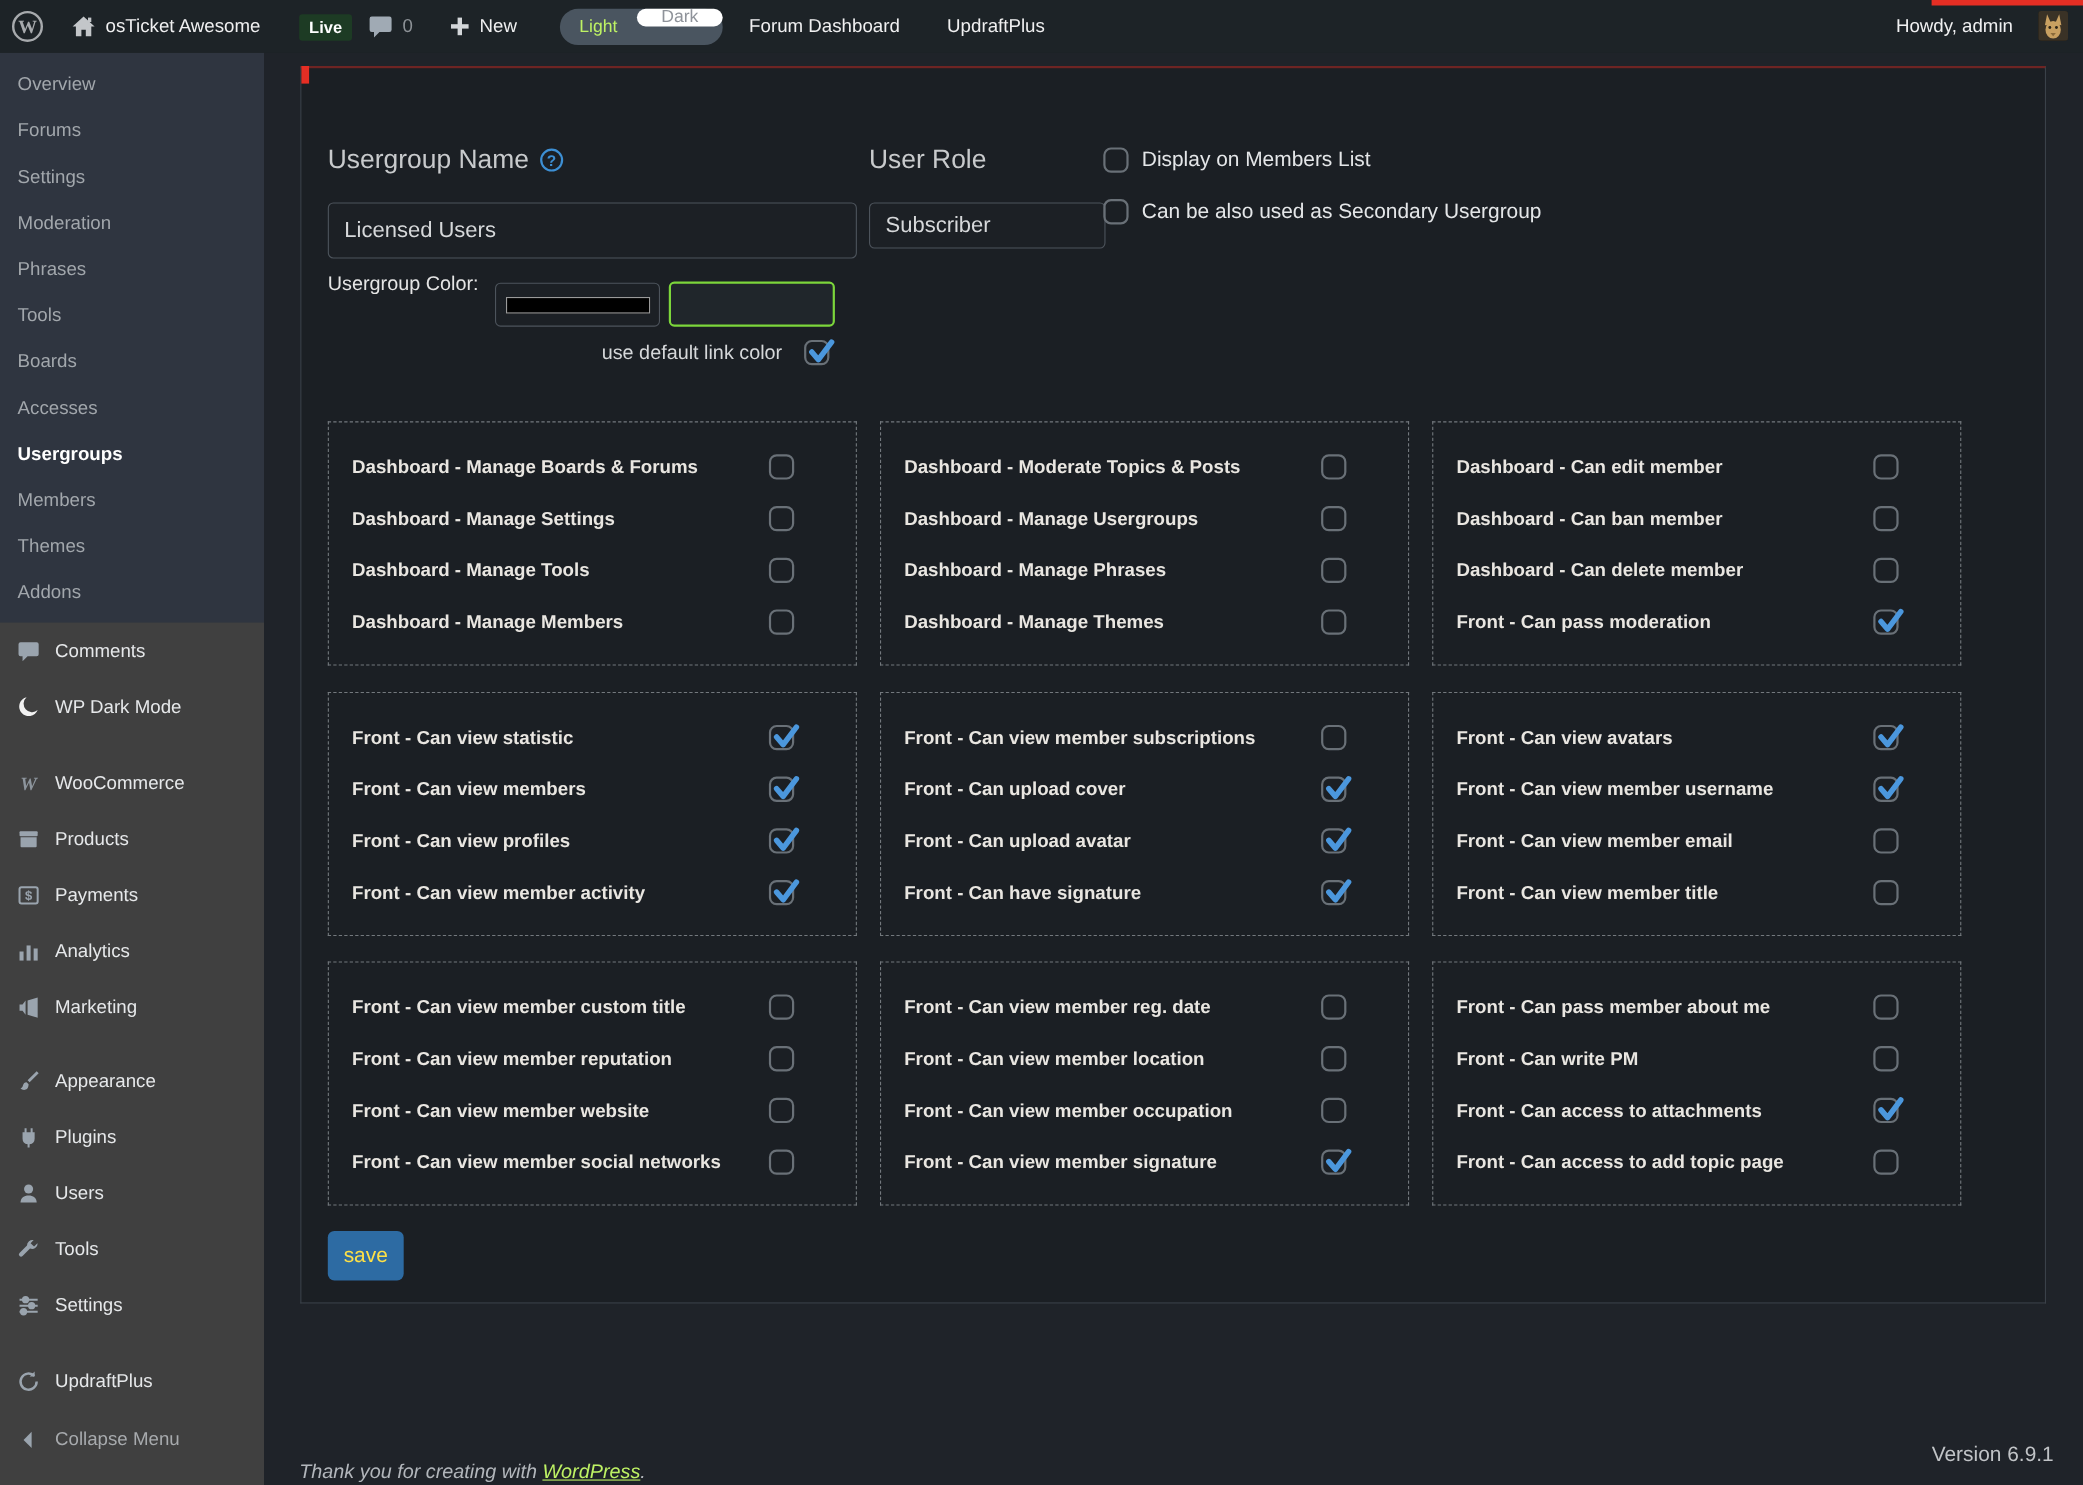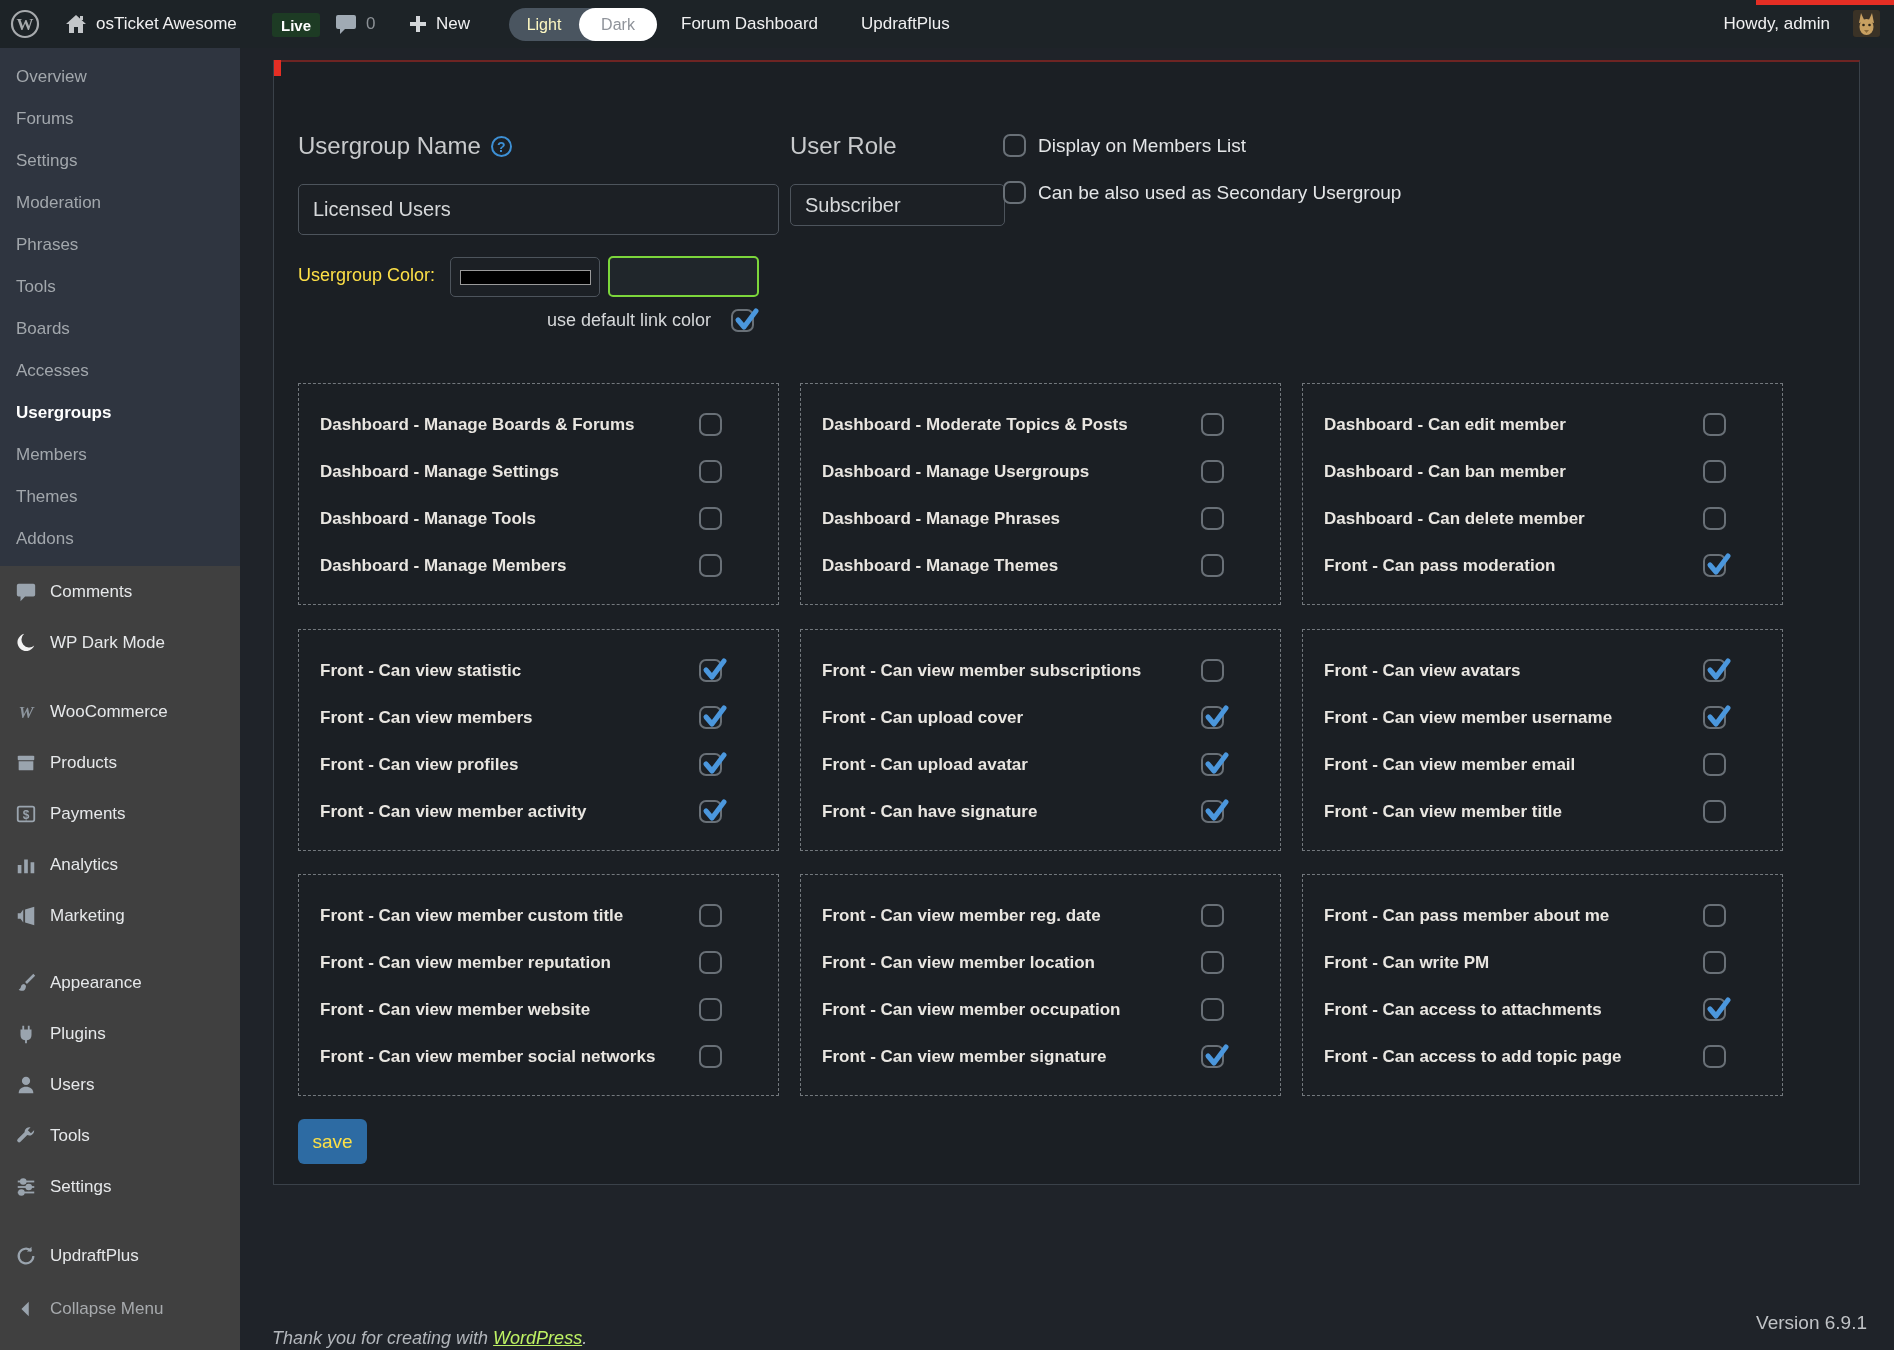--- a/index.html
+++ b/index.html
@@ -15,22 +15,22 @@
   #wp-logo { left:10px; }
   #site-item { left:64px; }
   #live-badge { position:absolute; left:272px; top:13px; height:24px; background:#1d3b24;
     color:#fff; font-weight:bold; font-size:15px; padding:0 9px; display:flex;
     align-items:center; border-radius:3px; }
   #comments-item { left:334px; color:#8c9196; }
   #new-item { left:408px; }
   #toggle { position:absolute; left:509px; top:8px; width:148px; height:33px;
     background:#4a5560; border-radius:17px; display:flex; cursor:pointer; }
   #toggle .t-light { flex:1; display:flex; align-items:center; justify-content:center;
-    color:#fef9c3; font-size:16px; }
-  #toggle .t-dark { width:78px; height:33px; background:#fff; border-radius:17px;
+    color:#bef264; font-size:16px; }
+  #toggle .t-dark { width:78px; height:16px; background:#fff; border-radius:17px;
     display:flex; align-items:center; justify-content:center; color:#8f939a; font-size:16px; }
   #forum-dash { left:681px; }
   #updraft-link { left:861px; }
   #howdy { position:absolute; right:64px; top:0; height:48px; display:flex;
     align-items:center; font-size:17px; }
   #avatar { position:absolute; right:14px; top:10px; width:27px; height:27px;
     background:#2c2417; border-radius:3px; overflow:hidden; }
   #load-strip { position:absolute; left:1756px; top:0; width:138px; height:5px;
     background:#e52e24; }
 
@@ -61,21 +61,21 @@
   .help-icon { display:inline-block; width:21px; height:21px; border:2px solid #3d8fd4;
     border-radius:50%; color:#3d8fd4; font-size:14px; font-weight:bold; text-align:center;
     line-height:18px; vertical-align:2px; margin-left:10px; cursor:pointer; }
 
   .tinput { position:absolute; background:#1c2025; border:1px solid #4d545c;
     border-radius:5px; color:#d6d8da; font-size:20px; padding:0 14px;
     font-family:"Liberation Sans", sans-serif; }
   #name-input { left:24px; top:122px; width:481px; height:51px; }
   #role-input { left:516px; top:122px; width:215px; height:42px; }
 
-  #color-label { position:absolute; left:24px; top:203px; font-size:18px; color:#fde047; }
+  #color-label { position:absolute; left:24px; top:186px; font-size:18px; color:#e5e5e5; }
   #swatch-input { position:absolute; left:176px; top:195px; width:150px; height:40px;
     background:#1c2025; border:1px solid #4d545c; border-radius:5px; cursor:pointer; }
   #swatch-input .swatch { position:absolute; left:9px; top:12px; width:131px; height:15px;
     background:#000; border:1px solid #9a9a9a; }
   #picker-input { position:absolute; left:334px; top:194px; width:151px; height:41px;
     background:#20262b; border:2px solid #7cd63b; border-radius:5px; cursor:text; }
 
   .cb { position:relative; display:inline-block; width:23px; height:23px;
     border:2px solid #697077; border-radius:7px; cursor:pointer; flex:none; }
   .cb svg { position:absolute; left:-2px; top:-7px; }

